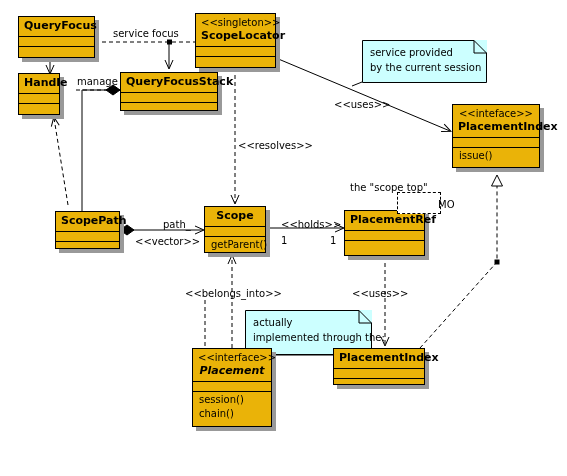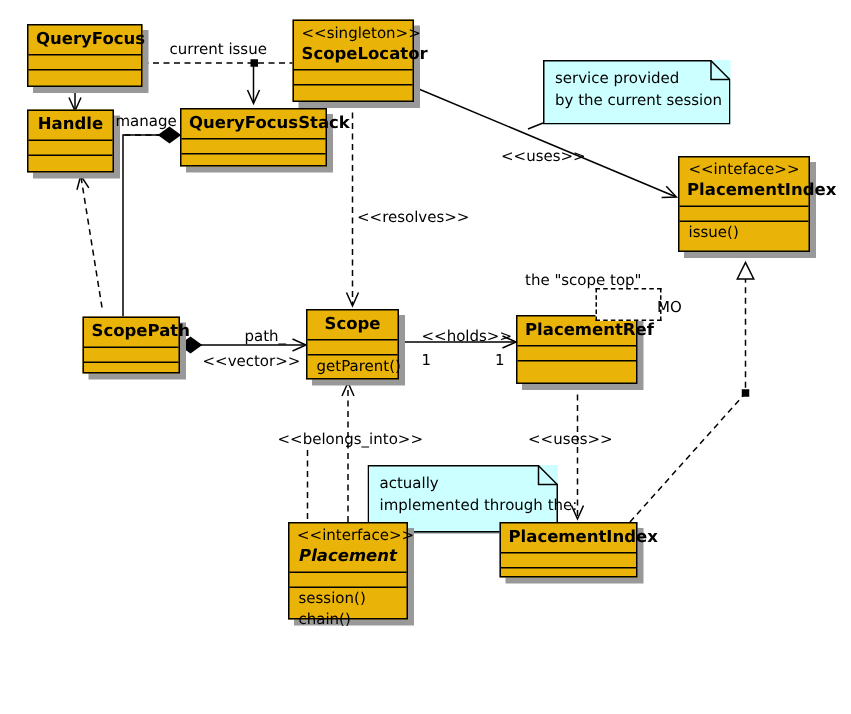--- a/index.html
+++ b/index.html
@@ -269,21 +269,21 @@
 
   <div class="uml-class" style="left:195px; top:13px; width:81px; height:55px;">
     <div class="compartment name-comp with-rule">
       <span class="stereo">&lt;&lt;singleton&gt;&gt;</span>
       <span class="cls-name">ScopeLocator</span>
     </div>
     <div class="compartment attr-comp with-rule"></div>
     <div class="compartment op-comp"></div>
   </div>
 
-  <div class="uml-class" style="left:18px; top:73px; width:58px; height:42px;">
+  <div class="uml-class" style="left:18px; top:73px; width:42px; height:42px;">
     <div class="compartment name-comp with-rule">
       <span class="cls-name">Handle</span>
     </div>
     <div class="compartment attr-comp with-rule"></div>
     <div class="compartment op-comp"></div>
   </div>
 
   <div class="uml-class" style="left:120px; top:72px; width:98px; height:39px;">
     <div class="compartment name-comp with-rule">
       <span class="cls-name">QueryFocusStack</span>
@@ -322,21 +322,21 @@
   </div>
 
   <div class="uml-class" style="left:344px; top:210px; width:81px; height:46px;">
     <div class="compartment name-comp with-rule">
       <span class="cls-name">PlacementRef</span>
     </div>
     <div class="compartment attr-comp with-rule"></div>
     <div class="compartment op-comp"></div>
   </div>
 
-  <div class="uml-class" style="left:192px; top:348px; width:80px; height:65px;">
+  <div class="uml-class" style="left:192px; top:348px; width:80px; height:79px;">
     <div class="compartment name-comp with-rule">
       <span class="stereo">&lt;&lt;interface&gt;&gt;</span>
       <span class="cls-name italic">Placement</span>
     </div>
     <div class="compartment attr-comp with-rule"></div>
     <div class="compartment op-comp">
       <span class="op-line">session()</span>
       <span class="op-line">chain()</span>
     </div>
   </div>
@@ -346,21 +346,21 @@
       <span class="cls-name">PlacementIndex</span>
     </div>
     <div class="compartment attr-comp with-rule"></div>
     <div class="compartment op-comp"></div>
   </div>
 
   <div class="dashed-note-box" style="left:397px; top:192px; width:44px; height:22px;padding-left:40px;">
     <span>MO</span>
   </div>
 
-  <span class="edge-label" style="left:113px; top:28px;">current issue</span>
+  <span class="edge-label" style="left:113px; top:28px;">service focus</span>
 
   <span class="edge-label" style="left:77px; top:76px;">manage</span>
 
   <span class="edge-label" style="left:334px; top:99px;">&lt;&lt;uses&gt;&gt;</span>
 
   <span class="edge-label" style="left:238px; top:140px;">&lt;&lt;resolves&gt;&gt;</span>
 
   <span class="edge-label" style="left:163px; top:219px;">path_</span>
 
   <span class="edge-label" style="left:135px; top:236px;">&lt;&lt;vector&gt;&gt;</span>

